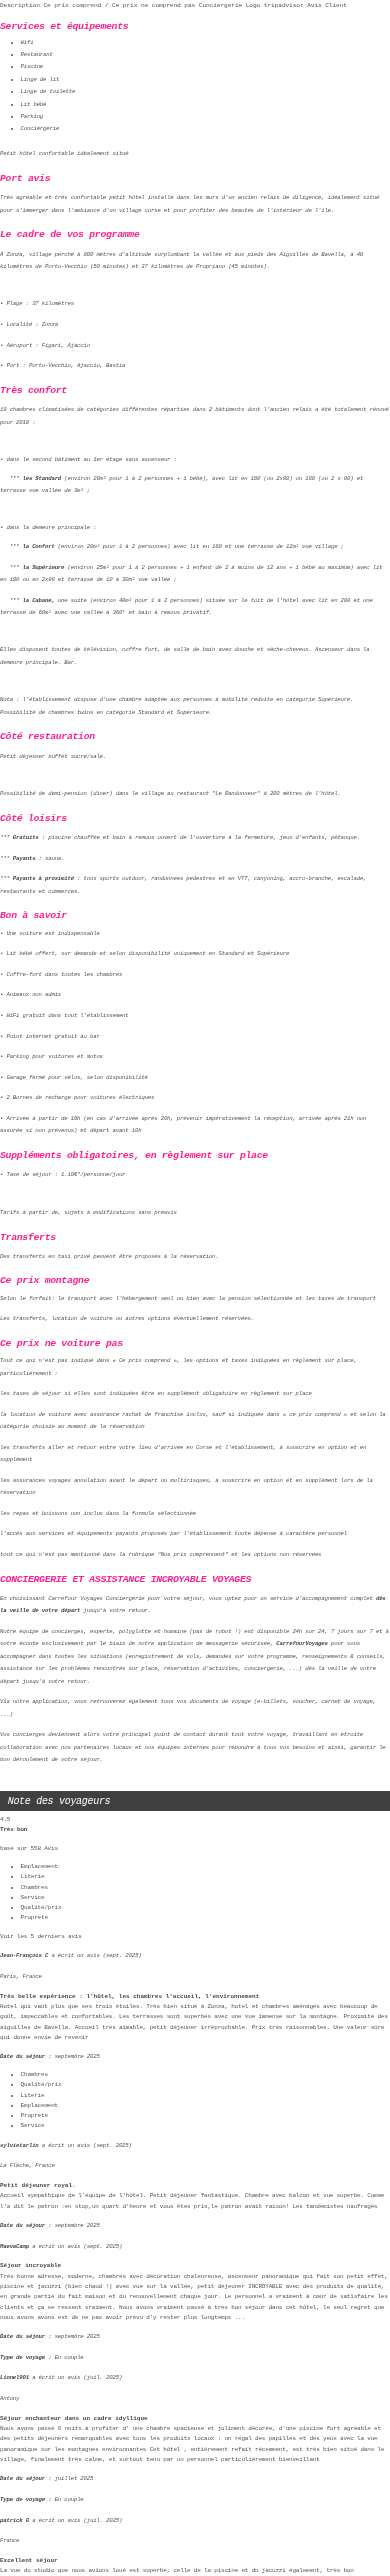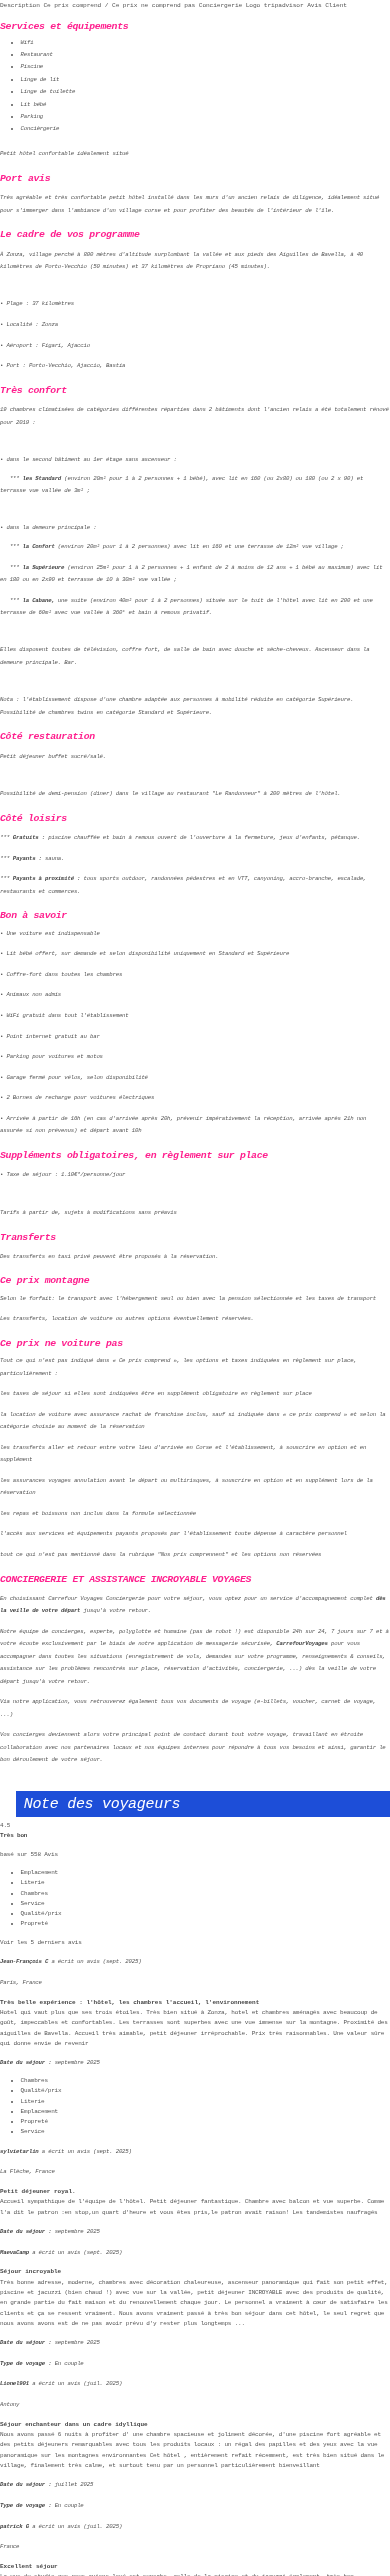--- a/index.html
+++ b/index.html
@@ -8,21 +8,21 @@
   .topnav { font-size:6.2px; color:#555; padding-top:2.1px; letter-spacing:-0.1px; }
   h2.sec { color:#ff1f8e; font-style:italic; font-weight:bold; font-size:9.8px; margin:0; letter-spacing:-0.3px; }
   p { margin:0; line-height:12.4px; font-style:italic; font-size:5.7px; letter-spacing:-0.2px; }
   ul.std { margin:0; padding-left:20.6px; list-style:disc; }
   ul.std li { line-height:12.4px; font-style:italic; font-size:5.7px; letter-spacing:-0.2px; }
   ul.plain { margin:0; padding-left:20.6px; list-style:disc; }
   ul.plain li { line-height:10.3px; font-size:6px; letter-spacing:-0.2px; }
   .bul { line-height:12.4px; font-style:italic; font-size:5.7px; letter-spacing:-0.2px; }
   .bul::before { content:"• "; font-style:normal; }
   b { color:#444; }
-  .banner { background:#1d4ed8; color:#fff; font-style:italic; font-size:15px; padding:4.1px 7.7px; letter-spacing:-0.3px;margin-left:16px; }
+  .banner { background:#404040; color:#fff; font-style:italic; font-size:10px; padding:4.1px 7.7px; letter-spacing:-0.3px; }
   .rev p.n { font-style:normal; line-height:10.3px; font-size:6px; }
   .rev .title { font-weight:bold; color:#444; font-style:normal; font-size:6px; line-height:10.3px; }
   .body { font-style:normal; line-height:10.3px; font-size:6px; letter-spacing:-0.2px; }
   .gap8 { height:4.1px; } .gap12{height:6.2px;} .gap16{height:8.2px;} .gap24{height:12.4px;} .gap48{height:25px;}
 </style>
 </head>
 <body>
 
 <div class="wrap">
 

